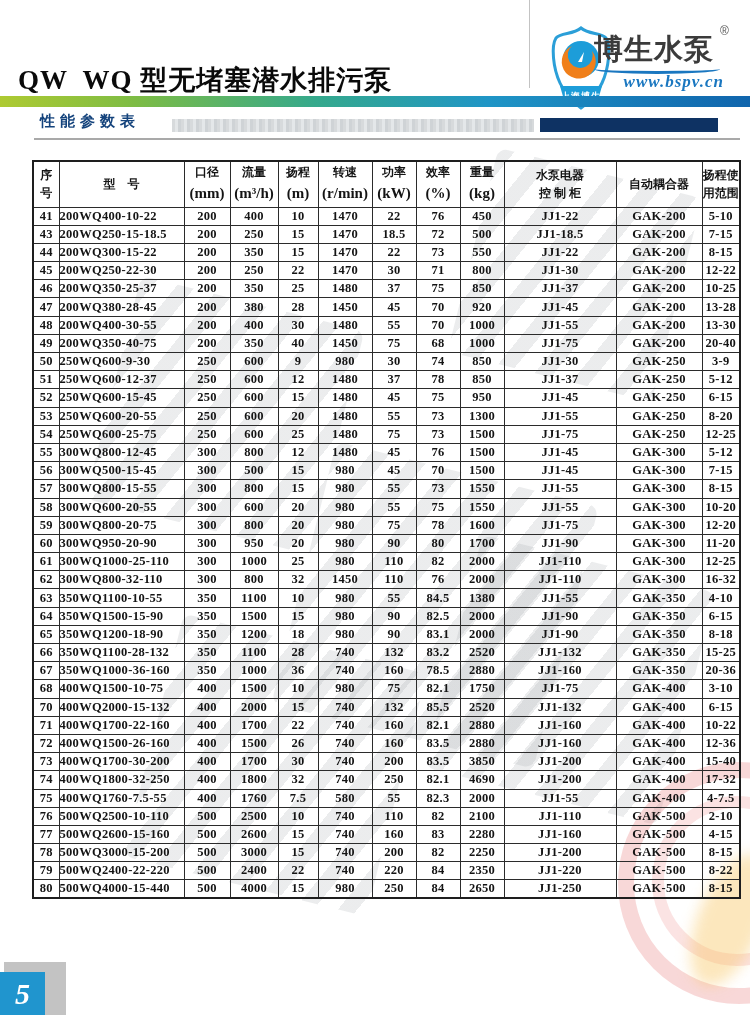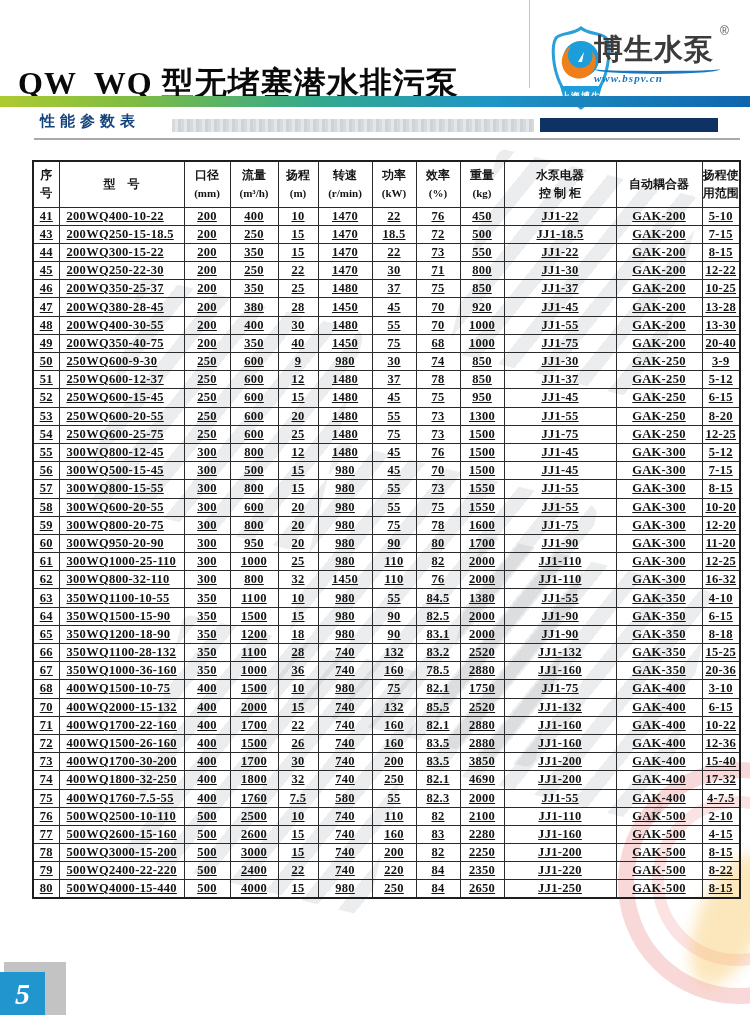--- a/index.html
+++ b/index.html
@@ -5,21 +5,21 @@
   html,body{margin:0;padding:0;}
   body{
     width:750px;height:1015px;position:relative;overflow:hidden;
     background:#ffffff;
     font-family:"Liberation Serif","DejaVu Serif",serif;
     color:#111;
   }
   
   .page-title{
     position:absolute;left:18px;top:62px;margin:0;
-    font-size:32px;font-weight:bold;color:#0a0a0a;
+    font-size:27px;font-weight:bold;color:#0a0a0a;
     letter-spacing:1px;white-space:pre;
   }
   .vline{position:absolute;left:529px;top:0;width:1px;height:88px;background:#c3c3c3;}
   .logo{position:absolute;left:548px;top:24px;width:200px;height:86px;}
   .logo svg{position:absolute;left:0;top:2px;}
   .logo-tagline{
     position:absolute;left:0;top:66px;width:66px;text-align:center;
     color:#fff;font-size:9px;font-weight:bold;letter-spacing:1px;
     font-family:"Liberation Sans","DejaVu Sans",sans-serif;
   }
@@ -31,22 +31,22 @@
   }
   .brand-reg{
     position:absolute;left:172px;top:0px;font-size:12px;color:#555;
     font-family:"Liberation Sans","DejaVu Sans",sans-serif;
   }
   .brand-swoosh{
     position:absolute;left:46px;top:42px;width:126px;height:5px;
     border-bottom:3px solid #1a77c0;border-radius:0 0 60% 60%/0 0 6px 6px;
   }
   .brand-site{
-    position:absolute;left:46px;top:48px;width:130px;text-align:left;
-    font-size:11px;font-style:italic;font-weight:bold;color:#1a77c0;
+    position:absolute;left:46px;top:48px;width:130px;text-align:right;
+    font-size:17px;font-style:italic;font-weight:bold;color:#1a77c0;
     letter-spacing:1px;white-space:nowrap;
   }
   .grad-bar{
     position:absolute;left:0;top:96px;width:750px;height:11px;
     background:linear-gradient(90deg,#aeca32 0%,#7dbc44 18%,#35a98c 42%,#1f95c6 65%,#1065ad 100%);
   }
   
   .sec-title{
     position:absolute;left:40px;top:112px;
     font-size:15px;font-weight:bold;color:#14437c;letter-spacing:5px;
@@ -80,24 +80,24 @@
   table.perf th,table.perf td{
     border:1px solid #2b2b2b;
     font-weight:bold;color:#141414;
     text-align:center;vertical-align:middle;
     padding:0;overflow:hidden;white-space:nowrap;
   }
   table.perf{border:2px solid #1e1e1e;}
   table.perf thead tr{height:46px;}
   table.perf th{font-size:12px;line-height:1.55;
     font-family:"Liberation Serif","DejaVu Serif",serif;}
-  table.perf th div.unit{font-size:11px;font-weight:bold;}
-  table.perf tbody tr{height:18.2px;text-decoration:underline;}
+  table.perf th div.unit{font-size:15px;font-weight:bold;}
+  table.perf tbody tr{height:18.2px;}
   table.perf td{font-size:12.5px;letter-spacing:0.3px;}
-  table.perf td:nth-child(2){text-align:left;padding-left:7px;}
+  table.perf td:nth-child(2){text-align:left;}
   
   .pn-shadow{position:absolute;left:4px;top:962px;width:62px;height:53px;background:#c3c3c3;}
   .pn-tab{position:absolute;left:0;top:972px;width:45px;height:43px;background:#2095ce;
           display:flex;align-items:center;justify-content:center;}
   .pn-num{color:#fff;font-size:30px;font-style:italic;font-weight:bold;
           font-family:"Liberation Serif","DejaVu Serif",serif;}
 </style>
 </head>
 <body>
 

